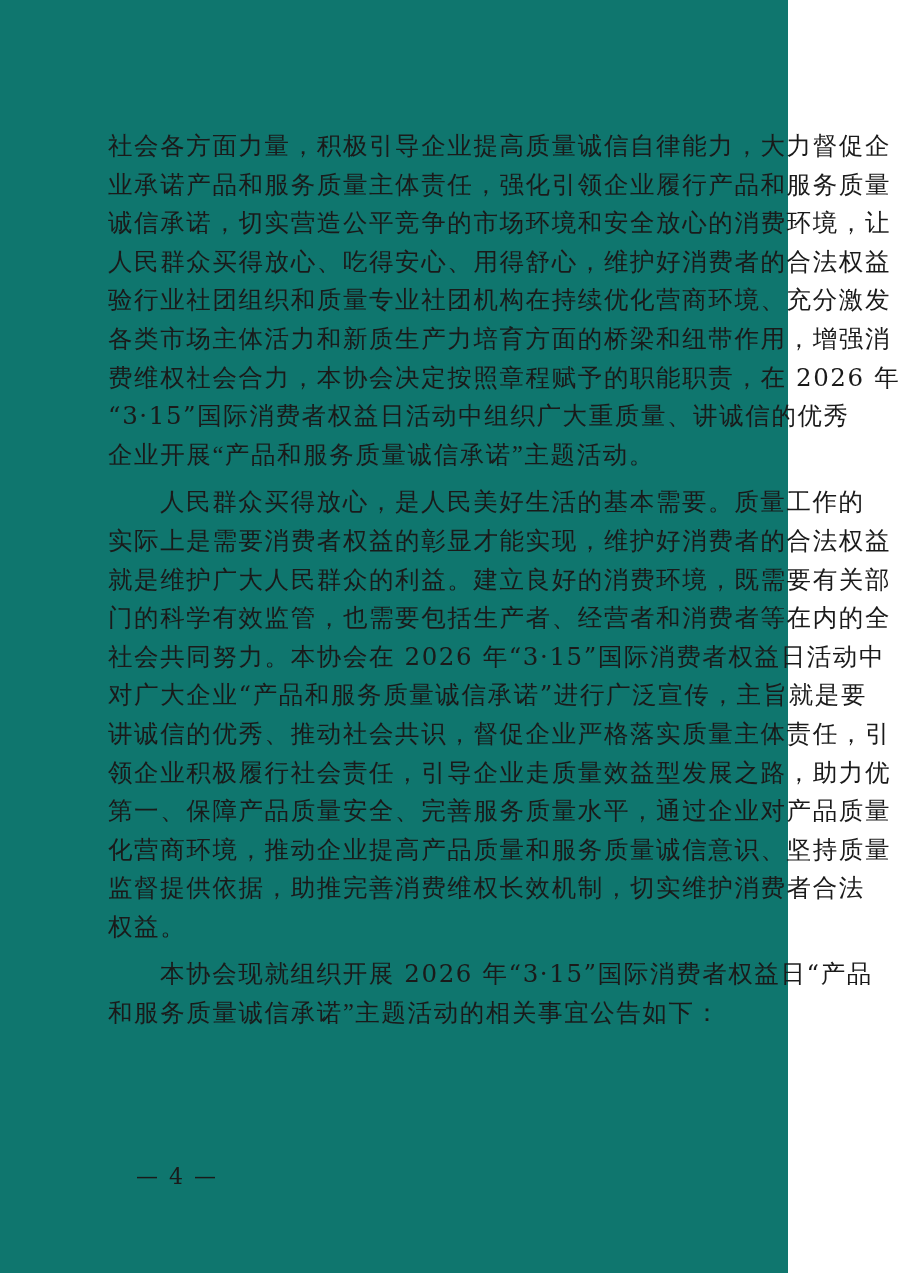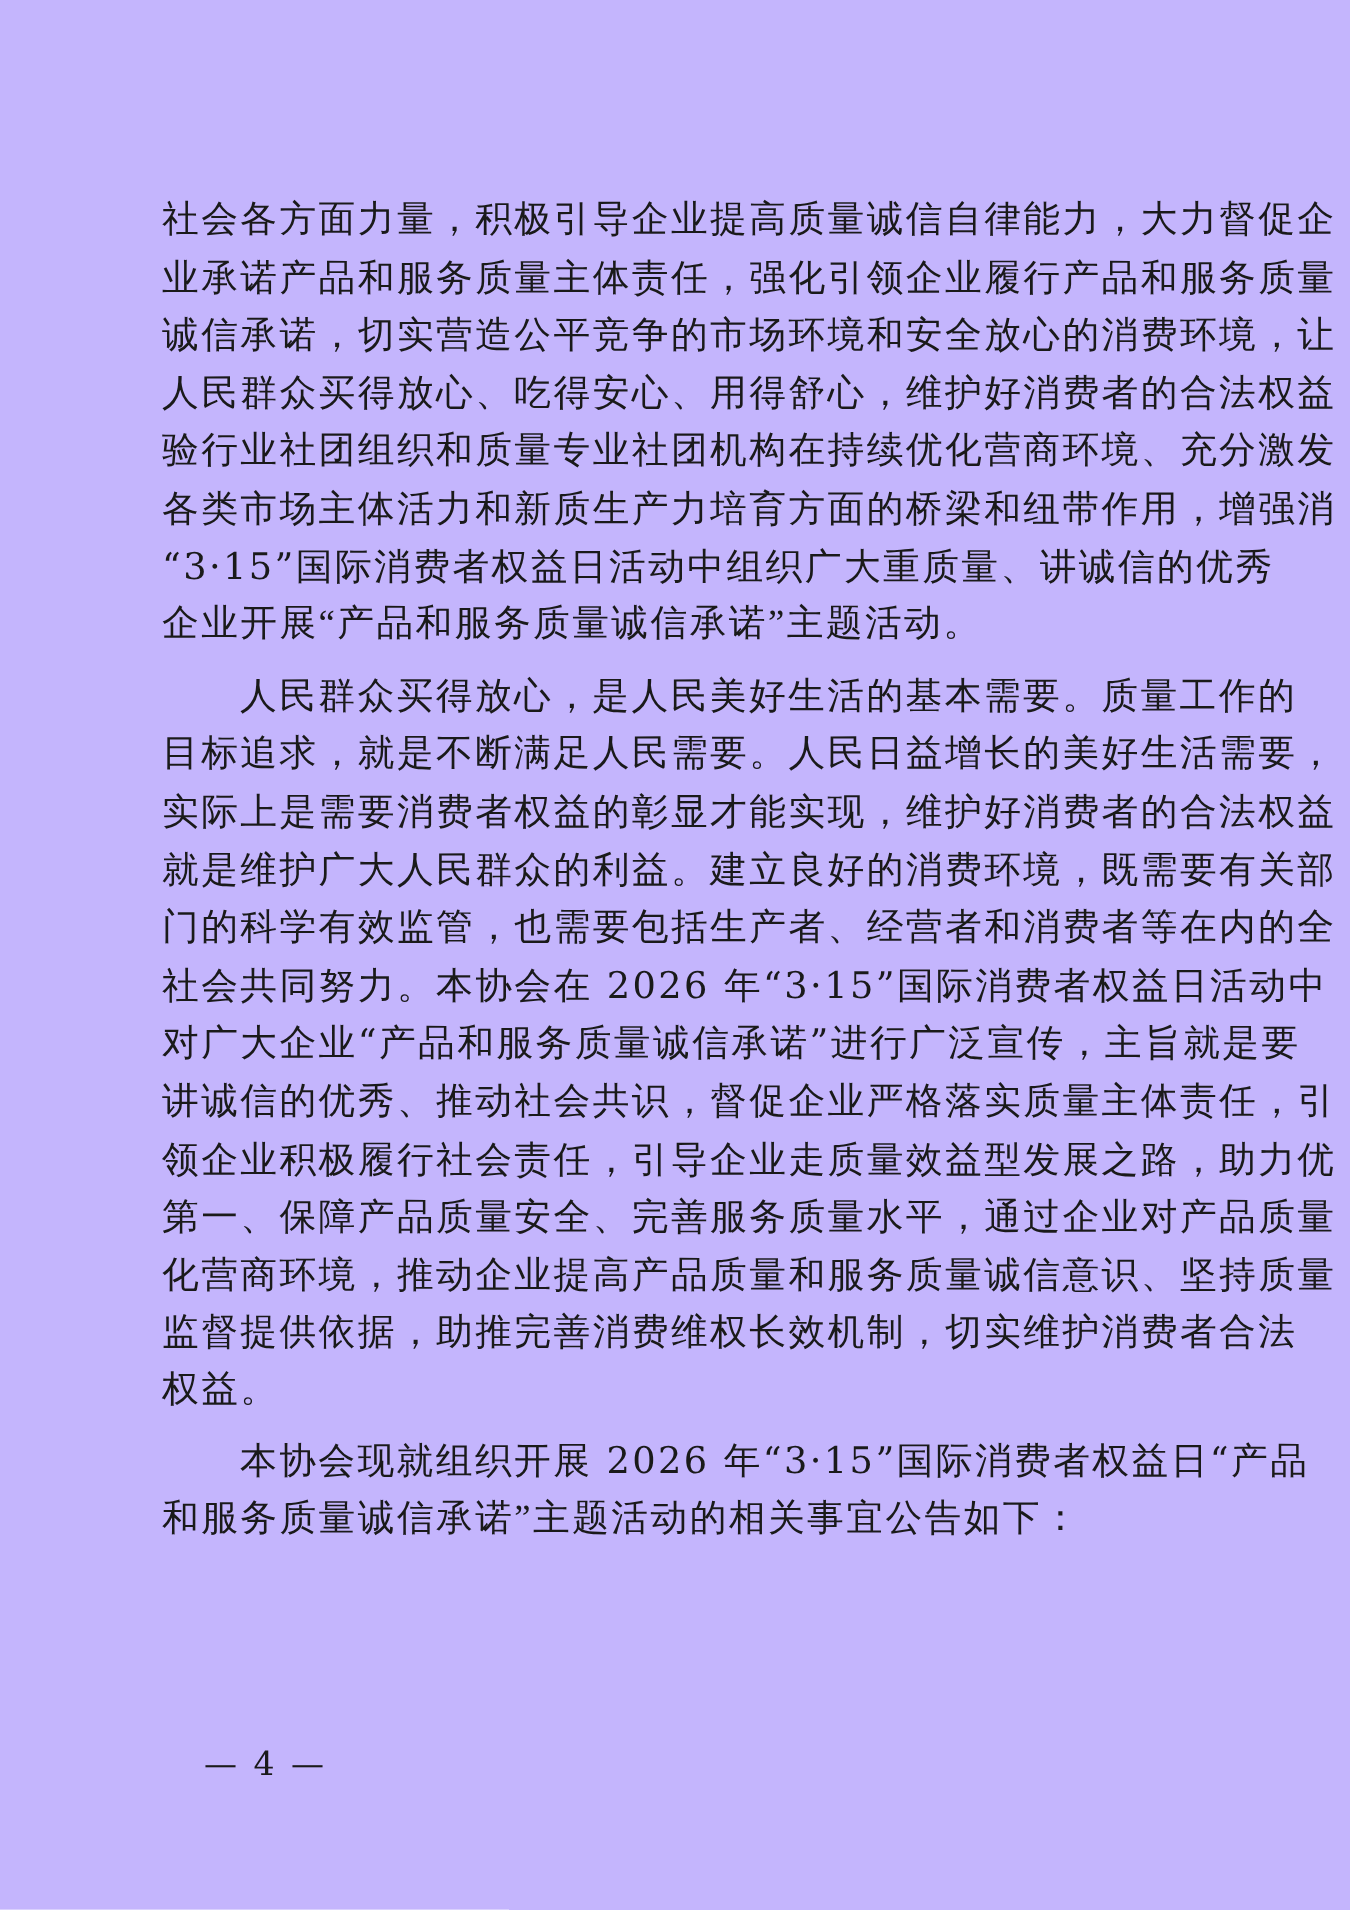--- a/index.html
+++ b/index.html
@@ -12,23 +12,23 @@
       height: 1273px;
       position: relative;
       overflow: hidden;
       font-family: "DejaVu Serif", "Liberation Serif", serif;
       color: #1a1a1a;
     }
     .page {
       position: absolute;
       left: 0;
       top: 0;
-      width: 900px;
+      width: 788px;
       height: 1273px;
-      background: #c4b5fd;
+      background: #0f766e;
     }
     .body-text {
       position: absolute;
       left: 108px;
       top: 127px;
       width: 684px;
     }
     .line {
       height: 38.6px;
       line-height: 38.6px;
@@ -65,29 +65,29 @@
 <div class="page">
   <div class="body-text">
 
     <div class="paragraph">
       <div class="line">社会各方面力量，积极引导企业提高质量诚信自律能力，大力督促企</div>
       <div class="line">业承诺产品和服务质量主体责任，强化引领企业履行产品和服务质量</div>
       <div class="line">诚信承诺，切实营造公平竞争的市场环境和安全放心的消费环境，让</div>
       <div class="line">人民群众买得放心、吃得安心、用得舒心，维护好消费者的合法权益</div>
       <div class="line">验行业社团组织和质量专业社团机构在持续优化营商环境、充分激发</div>
       <div class="line">各类市场主体活力和新质生产力培育方面的桥梁和纽带作用，增强消</div>
+      <div class="line">费维权社会合力，本协会决定按照章程赋予的职能职责，在 2026 年</div>
       <div class="line">“3·15”国际消费者权益日活动中组织广大重质量、讲诚信的优秀</div>
       <div class="line last">企业开展“产品和服务质量诚信承诺”主题活动。</div>
     </div>
 
     <div class="para-gap"></div>
 
     <div class="paragraph">
       <div class="line indent">人民群众买得放心，是人民美好生活的基本需要。质量工作的</div>
-      <div class="line">目标追求，就是不断满足人民需要。人民日益增长的美好生活需要，</div>
       <div class="line">实际上是需要消费者权益的彰显才能实现，维护好消费者的合法权益</div>
       <div class="line">就是维护广大人民群众的利益。建立良好的消费环境，既需要有关部</div>
       <div class="line">门的科学有效监管，也需要包括生产者、经营者和消费者等在内的全</div>
       <div class="line">社会共同努力。本协会在 2026 年“3·15”国际消费者权益日活动中</div>
       <div class="line">对广大企业“产品和服务质量诚信承诺”进行广泛宣传，主旨就是要</div>
       <div class="line">讲诚信的优秀、推动社会共识，督促企业严格落实质量主体责任，引</div>
       <div class="line">领企业积极履行社会责任，引导企业走质量效益型发展之路，助力优</div>
       <div class="line">第一、保障产品质量安全、完善服务质量水平，通过企业对产品质量</div>
       <div class="line">化营商环境，推动企业提高产品质量和服务质量诚信意识、坚持质量</div>
       <div class="line">监督提供依据，助推完善消费维权长效机制，切实维护消费者合法</div>

